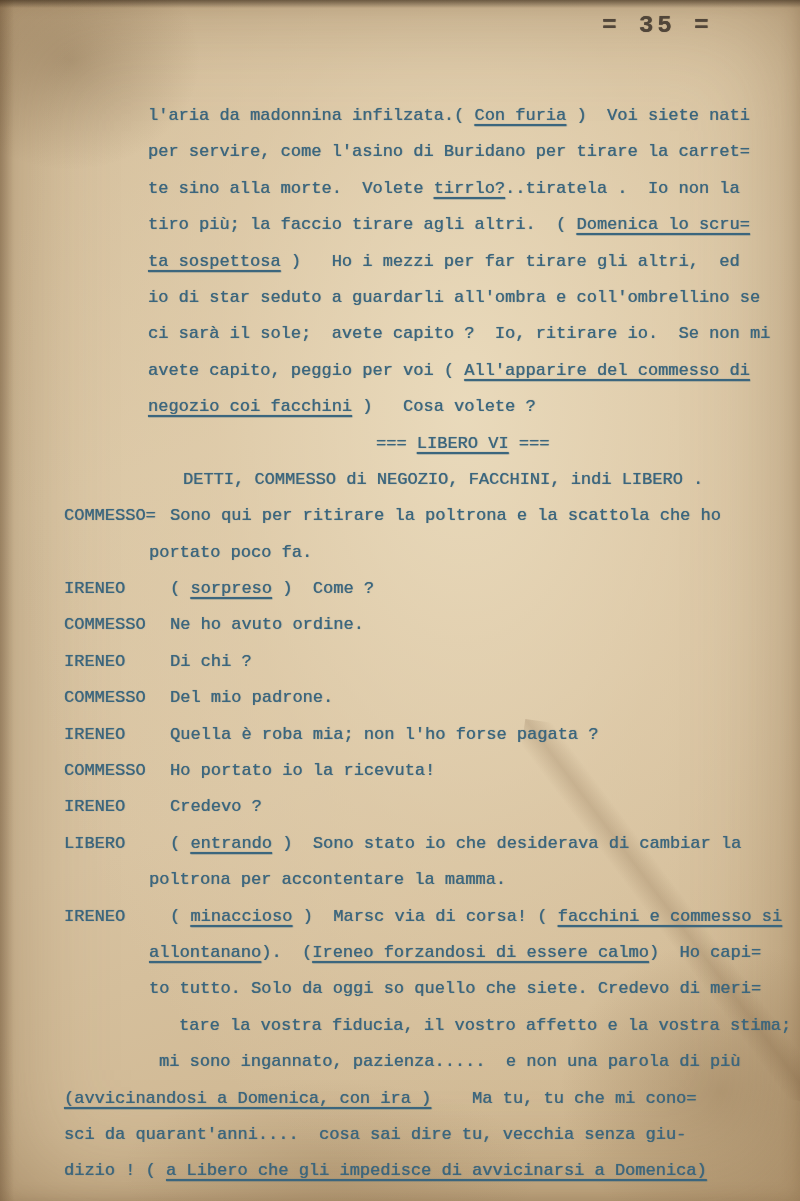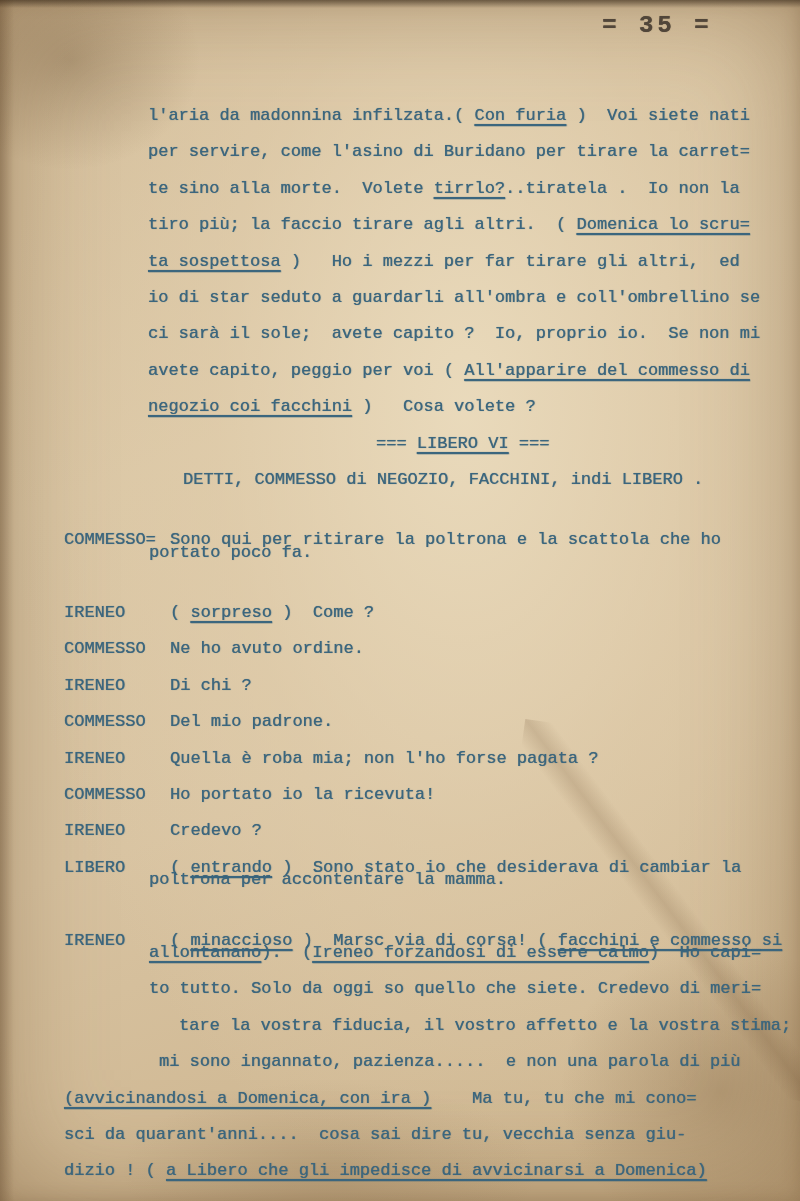--- a/index.html
+++ b/index.html
@@ -61,21 +61,21 @@
   }
   .line{height:36.4px;white-space:pre;overflow:visible;}
   .line.para{padding-left:128px;}
   .line.cont{padding-left:129px;}
   .line.cont2{padding-left:159px;}
   .line.cont3{padding-left:139px;}
   .line.hang{padding-left:44px;}
   .line.cast{padding-left:163px;}
   .line.center{padding-left:356px;}
   .line.speaker{padding-left:44px;}
-  .speaker-label{display:inline-block;width:106px;margin-top:24px;}
+  .speaker-label{display:inline-block;width:106px;}
   .u{
     text-decoration:underline;
     text-decoration-thickness:1.6px;
     text-underline-offset:4px;
   }
 </style>
 </head>
 <body>
 
 <div class="page">
@@ -86,21 +86,21 @@
   <div class="edge-top"></div>
   <div class="edge-left"></div>
   <div class="page-number">= 35 =</div>
   <div class="text-block" id="text-block">
       <div class="line para"><span class="">l'aria da madonnina infilzata.( </span><span class="u">Con furia</span><span class=""> )  Voi siete nati</span></div>
       <div class="line para"><span class="">per servire, come l'asino di Buridano per tirare la carret=</span></div>
       <div class="line para"><span class="">te sino alla morte.  Volete </span><span class="u">tirrlo?</span><span class="">..tiratela .  Io non la</span></div>
       <div class="line para"><span class="">tiro più; la faccio tirare agli altri.  ( </span><span class="u">Domenica lo scru=</span></div>
       <div class="line para"><span class="u">ta sospettosa</span><span class=""> )   Ho i mezzi per far tirare gli altri,  ed</span></div>
       <div class="line para"><span class="">io di star seduto a guardarli all'ombra e coll'ombrellino se</span></div>
-      <div class="line para"><span class="">ci sarà il sole;  avete capito ?  Io, proprio io.  Se non mi</span></div>
+      <div class="line para"><span class="">ci sarà il sole;  avete capito ?  Io, ritirare io.  Se non mi</span></div>
       <div class="line para"><span class="">avete capito, peggio per voi ( </span><span class="u">All'apparire del commesso di</span></div>
       <div class="line para"><span class="u">negozio coi facchini</span><span class=""> )   Cosa volete ?</span></div>
       <div class="line center"><span class="">=== </span><span class="u">LIBERO VI</span><span class=""> ===</span></div>
       <div class="line cast"><span class="">DETTI, COMMESSO di NEGOZIO, FACCHINI, indi LIBERO .</span></div>
       <div class="line speaker"><span class="speaker-label">COMMESSO=</span><span class="">Sono qui per ritirare la poltrona e la scattola che ho</span></div>
       <div class="line cont"><span class="">portato poco fa.</span></div>
       <div class="line speaker"><span class="speaker-label">IRENEO</span><span class="">( </span><span class="u">sorpreso</span><span class=""> )  Come ?</span></div>
       <div class="line speaker"><span class="speaker-label">COMMESSO</span><span class="">Ne ho avuto ordine.</span></div>
       <div class="line speaker"><span class="speaker-label">IRENEO</span><span class="">Di chi ?</span></div>
       <div class="line speaker"><span class="speaker-label">COMMESSO</span><span class="">Del mio padrone.</span></div>

